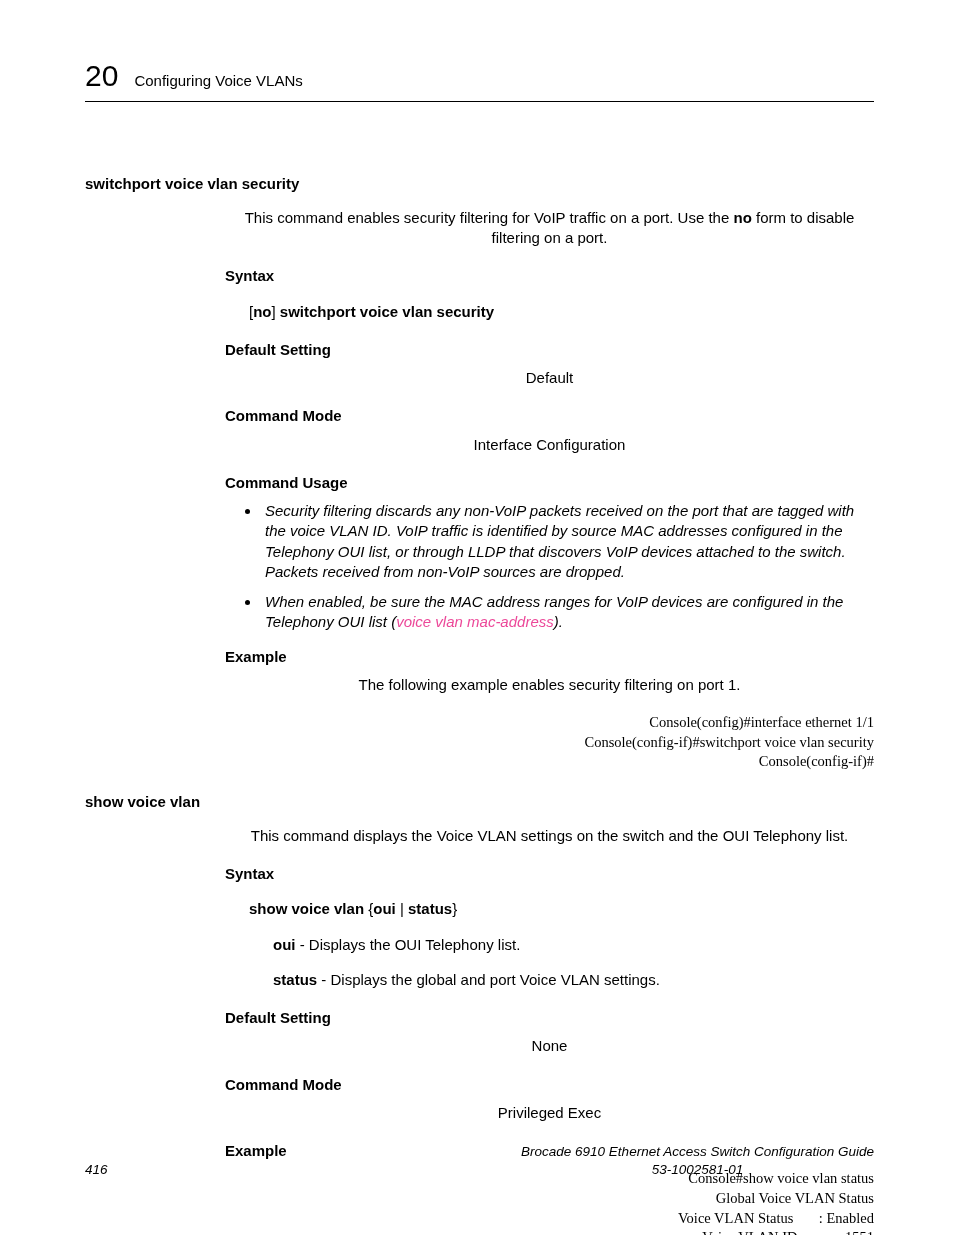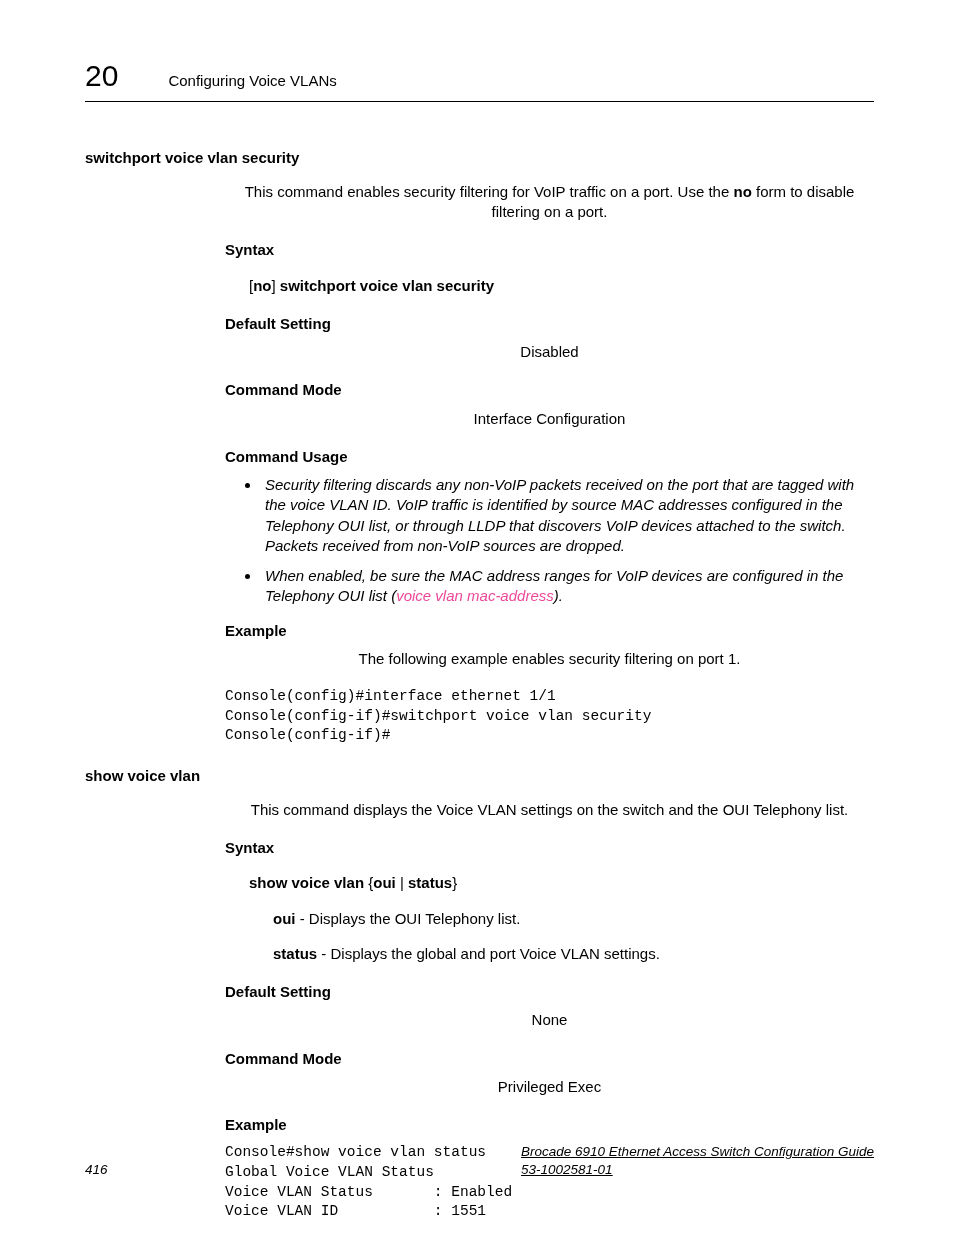--- a/index.html
+++ b/index.html
@@ -16,22 +16,21 @@
     line-height: 1.35;
   }
   .page {
     padding: 56px 80px 0 85px;
   }
   .header {
     display: flex;
     align-items: baseline;
     border-bottom: 1px solid #000;
     padding-bottom: 4px;
-    margin-bottom: 46px;
-    gap: 34px;
+    margin-bottom: 72px;
   }
   .chapter-num {
     font-size: 30px;
     font-weight: 400;
     margin-right: 16px;
   }
   .chapter-title {
     font-size: 15px;
   }
   .side-heading {
@@ -66,40 +65,40 @@
   }
   ul.bullets li {
     margin-bottom: 10px;
     padding-left: 4px;
     font-style: italic;
   }
   .link {
     color: #ec4899;
   }
   pre.code {
-    font-family: Liberation Mono, monospace;
+    font-family: Liberation Serif, serif;
     font-size: 14.5px;
     margin: 6px 0 20px 0;
     white-space: pre;
     line-height: 1.35;
+    text-align: right;
   }
   .footer {
     position: absolute;
     bottom: 56px;
     left: 85px;
     right: 80px;
     display: flex;
     justify-content: space-between;
     align-items: flex-end;
     font-style: italic;
     font-size: 13.5px;
   }
   .footer-right {
-    text-align: left;
-    text-decoration: underline;
+    text-align: center;
   }
   b { font-weight: bold; }
 </style>
 </head>
 <body>
 
 <div class="page">
 
   <div class="header">
     <span class="chapter-num">20</span>
@@ -113,21 +112,21 @@
     <p class="body-text">
       <span>This command enables security filtering for VoIP traffic on a port. Use the </span><b>no</b><span> form to disable filtering on a port.</span>
     </p>
 
     <p class="sub-heading">Syntax</p>
     <p class="indent1">
       <span>[</span><b>no</b><span>] </span><b>switchport voice vlan security</b>
     </p>
 
     <p class="sub-heading" style="margin-top:18px">Default Setting</p>
-    <p class="body-text">Disabled</p>
+    <p class="body-text">Default</p>
 
     <p class="sub-heading">Command Mode</p>
     <p class="body-text">Interface Configuration</p>
 
     <p class="sub-heading">Command Usage</p>
     <ul class="bullets">
       <li>Security filtering discards any non-VoIP packets received on the port that are tagged with the voice VLAN ID. VoIP traffic is identified by source MAC addresses configured in the Telephony OUI list, or through LLDP that discovers VoIP devices attached to the switch. Packets received from non-VoIP sources are dropped.</li>
       <li>
         <span>When enabled, be sure the MAC address ranges for VoIP devices are configured in the Telephony OUI list (</span><span class="link">voice vlan mac-address</span><span>).</span>
       </li>

